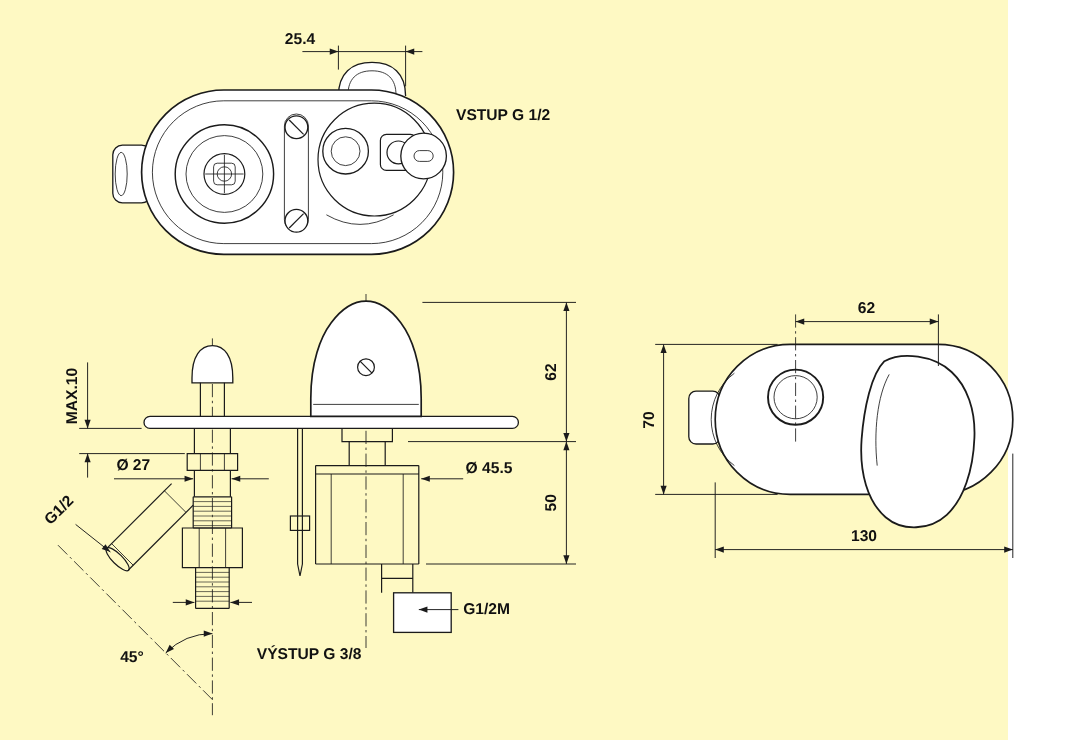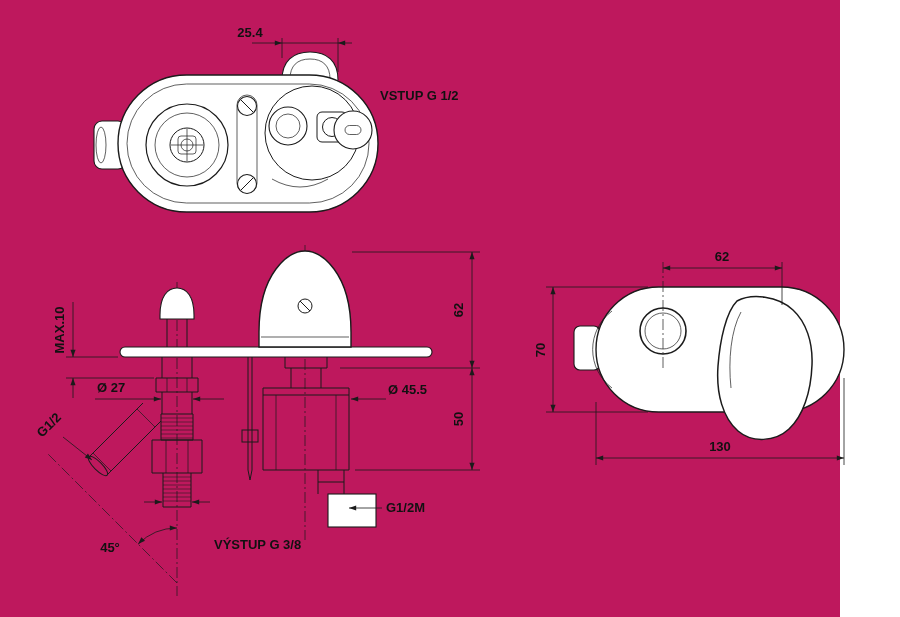--- a/index.html
+++ b/index.html
@@ -1,19 +1,19 @@
 <!DOCTYPE html>
 <html><head>
 <meta charset="utf-8">
 <style>
   html,body{
     margin:0;padding:0;background:#ffffff;
     width:900px;height:617px;overflow:hidden;
   }
-  .canvas{width:840px;height:617px;background:#be185d;}
+  .canvas{width:840px;height:617px;background:#fef9c3;}
   svg{display:block;}
   .outline{fill:#ffffff;stroke:#1b1b1b;stroke-width:1.4;}
   .outline2{fill:#ffffff;stroke:#1b1b1b;stroke-width:1.1;}
   .thick{fill:none;stroke:#1b1b1b;stroke-width:1.4;}
   .med{fill:none;stroke:#1b1b1b;stroke-width:1;}
   .thin{fill:none;stroke:#1b1b1b;stroke-width:0.7;}
   .dim{fill:none;stroke:#1b1b1b;stroke-width:0.8;}
   .cl{fill:none;stroke:#1b1b1b;stroke-width:0.7;stroke-dasharray:11 3 2 3;}
   .hatch{fill:none;stroke:#1b1b1b;stroke-width:0.55;}
   text{

